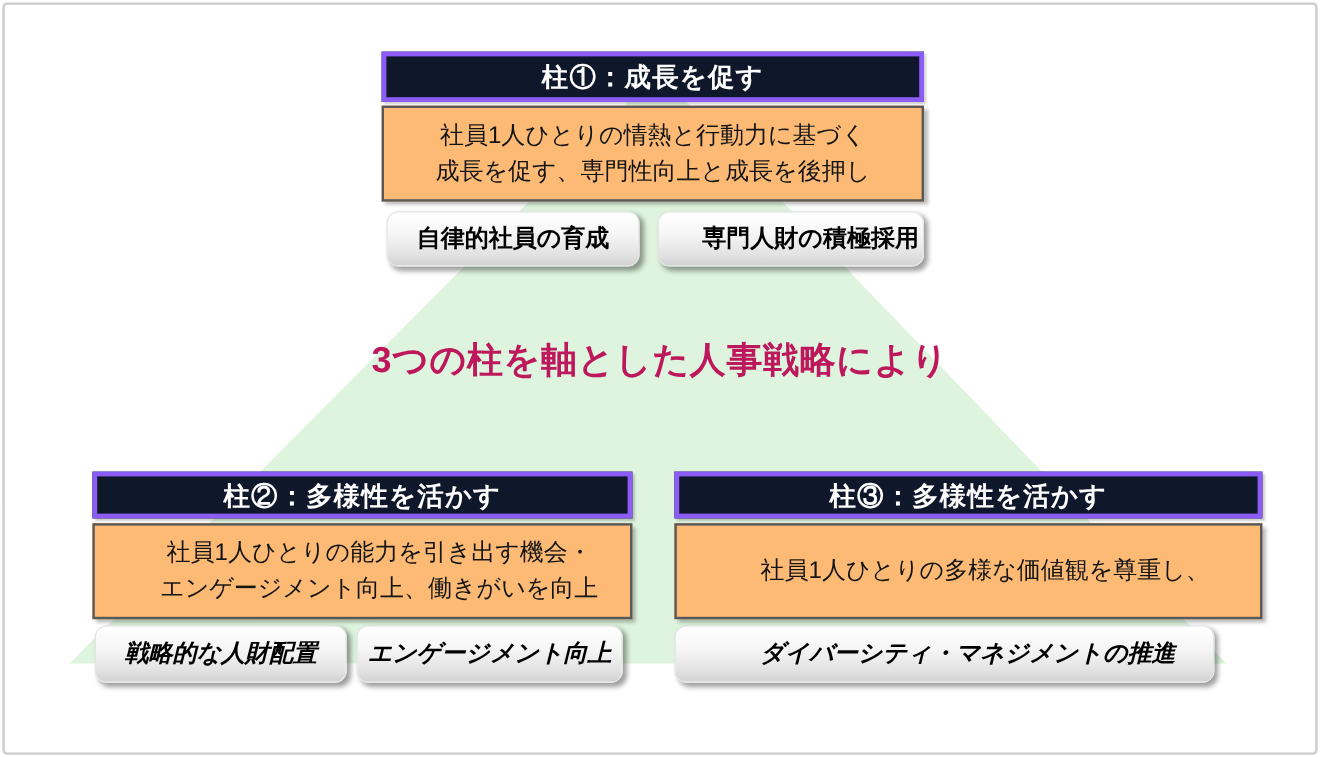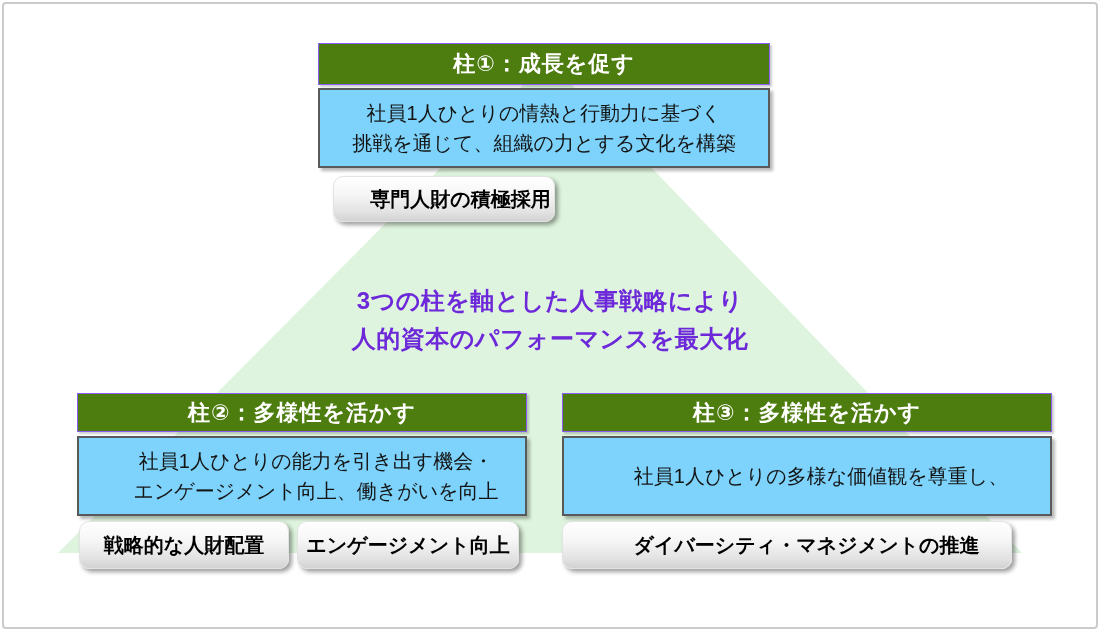--- a/index.html
+++ b/index.html
@@ -7,45 +7,46 @@
     position:relative;width:1100px;height:631px;background:#ffffff;overflow:hidden;
     font-family:"Liberation Sans","DejaVu Sans",sans-serif;color:#111;
   }
   .frame{
     position:absolute;inset:2px;border:2px solid #cbcbcb;border-radius:4px;
     pointer-events:none;z-index:6;
   }
   .triangle-svg{position:absolute;left:0;top:0;z-index:0;}
   .center-message{
     position:absolute;left:250px;top:282px;width:600px;z-index:1;
-    text-align:center;font-weight:bold;font-size:24px;line-height:38px;color:#6d28d9;
+    text-align:center;font-weight:bold;font-size:30px;line-height:38px;color:#be185d;
     letter-spacing:0.5px;
   }
   .pillar{position:absolute;z-index:2;}
   .pillar-1{left:318px;top:43px;width:452px;}
   .pillar-2{left:77px;top:393px;width:450px;}
   .pillar-3{left:562px;top:393px;width:490px;}
   .pillar-header{
     box-sizing:border-box;height:42px;line-height:40px;
-    background:#4d7c0f;border:1px solid #8b5cf6;
+    background:#0f172a;border:4px solid #8b5cf6;
     color:#ffffff;font-weight:bold;font-size:22px;text-align:center;
     box-shadow:2px 2px 2px rgba(0,0,0,0.2);
     letter-spacing:1px;
+    font-family:Liberation Mono, monospace;
   }
   .pillar-2 .pillar-header,.pillar-3 .pillar-header{height:39px;line-height:37px;}
   .pillar-box{
     box-sizing:border-box;margin-top:3px;height:80px;
-    background:#7dd3fc;border:2px solid #595959;
+    background:#fdba74;border:2px solid #595959;
     display:flex;flex-direction:column;justify-content:center;
     text-align:center;font-size:20px;line-height:30px;color:#141414;
     box-shadow:3px 3px 3px rgba(0,0,0,0.28);
   }
   .pillar-2 .pillar-box,.pillar-3 .pillar-box{margin-top:4px;padding-left:28px;}
   .badge-row{display:flex;margin-top:8px;}
-  .pillar-2 .badge-row,.pillar-3 .badge-row{margin-top:5px;}
+  .pillar-2 .badge-row,.pillar-3 .badge-row{margin-top:5px;font-style:italic;}
   .badge{
     box-sizing:border-box;height:46px;line-height:44px;
     text-align:center;font-weight:bold;font-size:20px;color:#000;
     border:1px solid #e3e3e3;border-radius:10px;
     background:linear-gradient(180deg,#ffffff 0%,#f6f6f6 40%,#e2e2e2 80%,#d2d2d2 100%);
     box-shadow:3px 3px 4px rgba(0,0,0,0.38);
   }
   .pillar-2 .badge,.pillar-3 .badge{height:48px;line-height:46px;}
   .p1-b1{width:211px;margin-left:4px;}
   .p1-b2{width:222px;margin-left:15px;padding-left:33px;}
@@ -57,30 +58,30 @@
 <body>
 
 <div class="canvas">
 
   <svg class="triangle-svg" width="1100" height="631" viewBox="0 0 1100 631" aria-hidden="true">
     <polygon points="548,60 1022,553 58,553" fill="#def4de"></polygon>
   </svg>
 
   <div class="center-message">
     <div>3つの柱を軸とした人事戦略により</div>
-    <div>人的資本のパフォーマンスを最大化</div>
   </div>
 
   <section class="pillar pillar-1">
     <div class="pillar-header">柱①：成長を促す</div>
     <div class="pillar-box">
       <div>社員1人ひとりの情熱と行動力に基づく</div>
-      <div>挑戦を通じて、組織の力とする文化を構築</div>
+      <div>成長を促す、専門性向上と成長を後押し</div>
     </div>
     <div class="badge-row">
+      <div class="badge p1-b1">自律的社員の育成</div>
       <div class="badge p1-b2">専門人財の積極採用</div>
     </div>
   </section>
 
   <section class="pillar pillar-2">
     <div class="pillar-header">柱②：多様性を活かす</div>
     <div class="pillar-box">
       <div>社員1人ひとりの能力を引き出す機会・</div>
       <div>エンゲージメント向上、働きがいを向上</div>
     </div>

